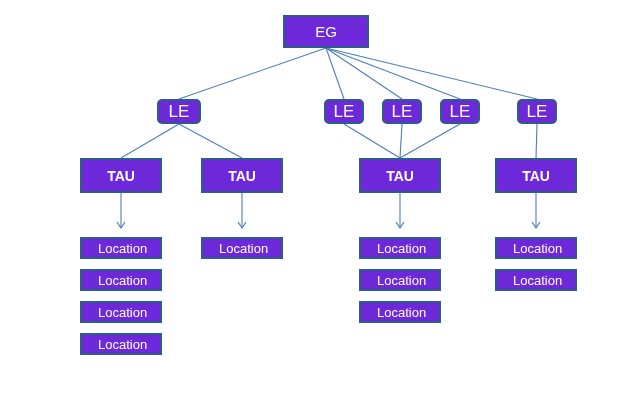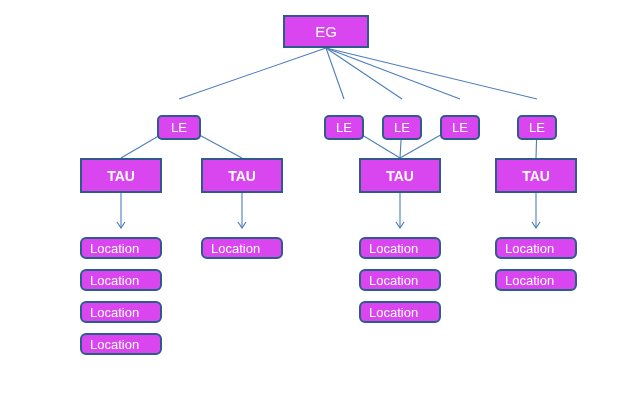--- a/index.html
+++ b/index.html
@@ -21,50 +21,48 @@
     position: absolute;
     left: 0;
     top: 0;
     width: 629px;
     height: 411px;
     pointer-events: none;
   }
   .node {
     position: absolute;
     box-sizing: border-box;
-    background: #d946ef;
+    background: #6d28d9;
     border: 1px solid #2E5C8A;
     color: #FFFFFF;
     display: flex;
     align-items: center;
     justify-content: center;
     white-space: nowrap;
     z-index: 2;
   }
   .node-eg {
     border-width: 2px;
     font-size: 15px;
   }
   .node-le {
     border-radius: 5px;
     border-width: 2px;
-    font-size: 13px;
-    margin-top: 16px;
+    font-size: 17px;
   }
   .node-tau {
     border-width: 2px;
     font-size: 14px;
     font-weight: bold;
   }
   .node-location {
     border-width: 2px;
     font-size: 13px;
     justify-content: flex-start;
-    padding-left: 8px;
-    border-radius: 6px;
+    padding-left: 16px;
   }
 </style>
 </head>
 <body>
 
 <div id="canvas">
   <svg id="edges" viewBox="0 0 629 411" xmlns="http://www.w3.org/2000/svg">
     <defs>
       <marker id="openArrow" markerWidth="10" markerHeight="10" refX="8" refY="5" orient="auto" markerUnits="userSpaceOnUse">
         <path d="M2,1 L8,5 L2,9" fill="none" stroke="#4A7EBB" stroke-width="1.2"></path>

